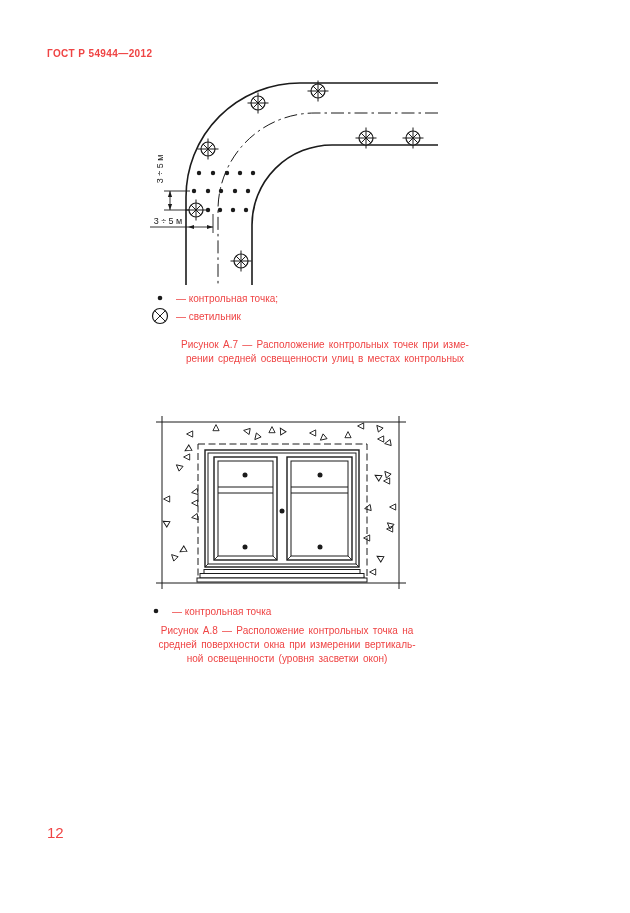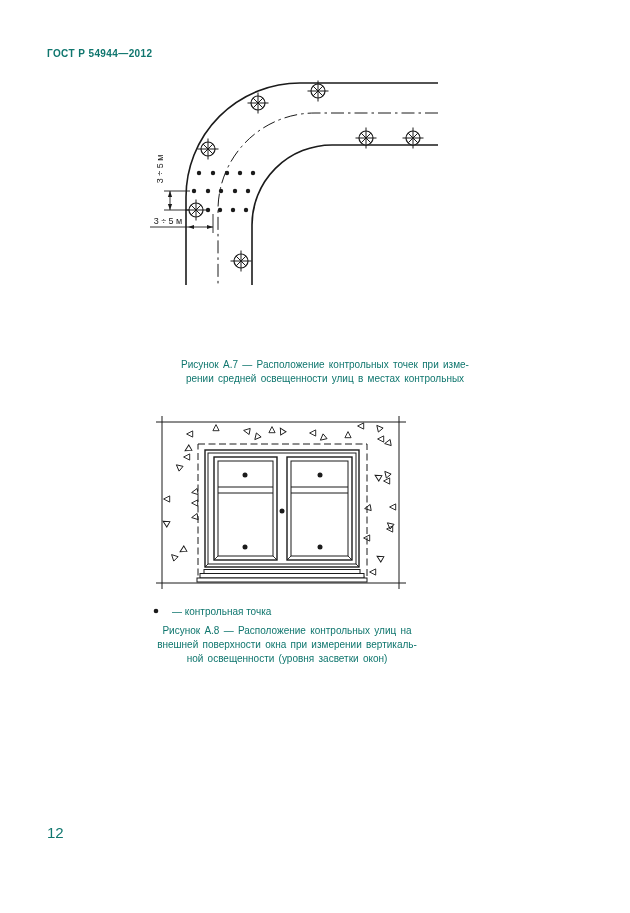--- a/index.html
+++ b/index.html
@@ -1,34 +1,34 @@
 <!DOCTYPE html>
 <html><head>
 <meta charset="utf-8">
 <style>
   html,body{margin:0;padding:0;background:#fff;}
   .page{
     position:relative;width:630px;height:913px;background:#ffffff;
-    font-family:"Liberation Sans", sans-serif;color:#0f766e;overflow:hidden;
+    font-family:"Liberation Sans", sans-serif;color:#ef4444;overflow:hidden;
   }
   .doc-header{
     position:absolute;left:47px;top:48px;
     font-size:10px;font-weight:bold;letter-spacing:.4px;white-space:nowrap;
   }
   .fig{position:absolute;}
   .fig-a7{left:148px;top:75px;}
   .fig-a8{left:150px;top:415px;}
   .legend{position:absolute;font-size:10px;}
   .legend-a7{left:150px;top:290px;}
   .legend-a8{left:146px;top:597px;margin-top:6px;}
   .legend-row{display:flex;align-items:center;height:16px;}
   .legend-row + .legend-row{margin-top:2px;}
   .legend-sym{width:20px;display:flex;justify-content:center;align-items:center;margin-right:6px;flex:0 0 20px;}
   .caption{position:absolute;text-align:center;font-size:10px;line-height:14px;word-spacing:1.5px;}
-  .caption-a7{left:157px;top:338px;width:336px;margin-top:20px;}
+  .caption-a7{left:157px;top:338px;width:336px;}
   .caption-a8{left:136px;top:624px;width:302px;}
   .page-number{position:absolute;left:47px;top:824px;font-size:15px;}
   svg{display:block;}
   text{font-family:"Liberation Sans", sans-serif;}
 </style>
 </head>
 <body>
 
 <div class="page">
 
@@ -86,20 +86,40 @@
       <use href="#lum7" transform="translate(170,16)"></use>
       <use href="#lum7" transform="translate(110,28)"></use>
       <use href="#lum7" transform="translate(60,74)"></use>
       <use href="#lum7" transform="translate(218,63)"></use>
       <use href="#lum7" transform="translate(265,63)"></use>
       <use href="#lum7" transform="translate(48,135)"></use>
       <use href="#lum7" transform="translate(93,186)"></use>
     </g>
   </svg>
 
+  <div class="legend legend-a7">
+    <div class="legend-row">
+      <span class="legend-sym">
+        <svg width="16" height="16" viewBox="0 0 16 16">
+            <circle cx="8" cy="8" r="2.3" fill="#1b1b1b"></circle>
+          </svg>
+      </span>
+      <span>— контрольная точка;</span>
+    </div>
+    <div class="legend-row">
+      <span class="legend-sym">
+        <svg width="18" height="18" viewBox="0 0 18 18">
+          <circle cx="9" cy="9" r="7.5" fill="none" stroke="#1b1b1b" stroke-width="1.2"></circle>
+          <line x1="3.7" y1="3.7" x2="14.3" y2="14.3" stroke="#1b1b1b" stroke-width="1"></line>
+          <line x1="3.7" y1="14.3" x2="14.3" y2="3.7" stroke="#1b1b1b" stroke-width="1"></line>
+        </svg>
+      </span>
+      <span>— светильник</span>
+    </div>
+  </div>
 
   <div class="caption caption-a7">
     <div>Рисунок А.7 — Расположение контрольных точек при изме-</div>
     <div>рении средней освещенности улиц в местах контрольных</div>
   </div>
 
   <svg class="fig fig-a8" width="262" height="182" viewBox="0 0 262 182">
     <defs>
       <path id="tri8" d="M0,-3.4 L3.1,2.7 L-3.1,2.7 Z" fill="none" stroke="#1b1b1b" stroke-width="0.9"></path>
     </defs>
@@ -193,20 +213,20 @@
       <span class="legend-sym">
         <svg width="16" height="16" viewBox="0 0 16 16">
             <circle cx="8" cy="8" r="2.3" fill="#1b1b1b"></circle>
           </svg>
       </span>
       <span>— контрольная точка</span>
     </div>
   </div>
 
   <div class="caption caption-a8">
-    <div>Рисунок А.8 — Расположение контрольных улиц на</div>
-    <div>внешней поверхности окна при измерении вертикаль-</div>
+    <div>Рисунок А.8 — Расположение контрольных точка на</div>
+    <div>средней поверхности окна при измерении вертикаль-</div>
     <div>ной освещенности (уровня засветки окон)</div>
   </div>
 
   <div class="page-number">12</div>
 
 </div>
 
 </body></html>

